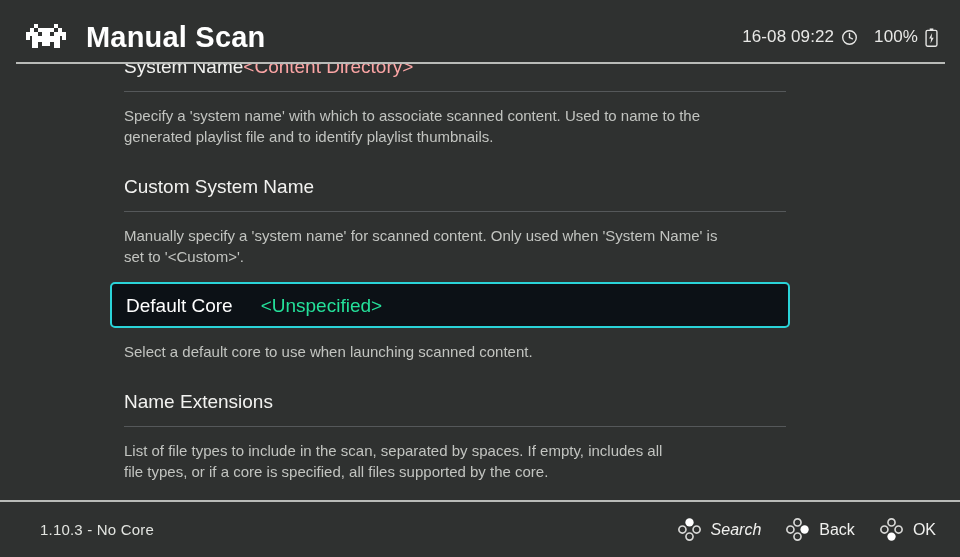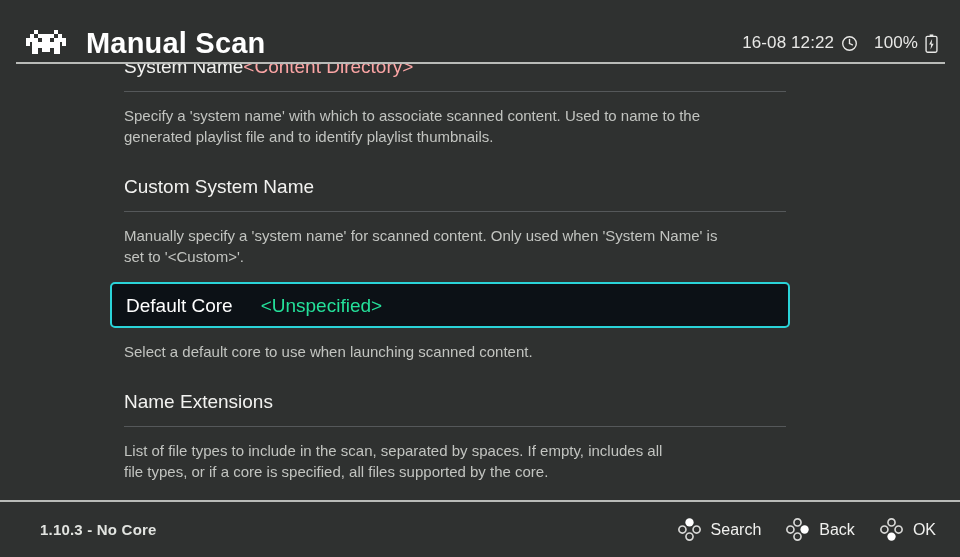--- a/index.html
+++ b/index.html
@@ -17,21 +17,21 @@
     position: relative;
     width: 960px;
     height: 557px;
     background: #2f3130;
     overflow: hidden;
   }
 
   
   .header {
     position: absolute;
-    left: 0; top: 8px;
+    left: 0; top: 2px;
     width: 960px;
     height: 62px;
     display: flex;
     align-items: center;
     padding: 8px 22px 0 24px;
   }
   .header-left {
     display: flex;
     align-items: center;
     gap: 18px;
@@ -145,35 +145,34 @@
     display: flex;
     align-items: center;
     padding: 0 24px 0 40px;
   }
   .footer-left {
     flex: 1 1 auto;
     font-size: 15px;
     color: #e2e4e0;
     letter-spacing: 0.2px;
     white-space: nowrap;
-    font-weight: bold;
   }
   .footer-right {
     flex: 0 0 auto;
     display: flex;
     align-items: center;
     gap: 0;
   }
   .hint {
     display: flex;
     align-items: center;
     gap: 9px;
     margin-left: 24px;
   }
-  .hint:first-child { margin-left: 0; }
+  .hint:first-child { margin-left: 0; font-style: italic; }
   .pad-icon { width: 25px; height: 25px; display:block; }
   .hint-label {
     font-size: 16px;
     color: #f0f0ee;
     white-space: nowrap;
   }
 </style>
 </head>
 <body>
 
@@ -195,21 +194,21 @@
           <rect x="19" y="5" width="2" height="4"></rect>
           <rect x="4" y="7" width="14" height="3"></rect>
           <rect x="4" y="10" width="3" height="3"></rect>
           <rect x="15" y="10" width="3" height="3"></rect>
           <rect x="9" y="10" width="4" height="2"></rect>
         </g>
       </svg>
       <div class="title">Manual Scan</div>
     </div>
     <div class="header-right">
-      <span class="clock-text">16-08 12:22</span>
+      <span class="clock-text">16-08 09:22</span>
       <svg class="clock-icon" viewBox="0 0 20 20" aria-hidden="true">
         <circle cx="10" cy="10" r="8" fill="none" stroke="#e8e8e6" stroke-width="1.6"></circle>
         <line x1="10" y1="10" x2="10" y2="5.2" stroke="#e8e8e6" stroke-width="1.6" stroke-linecap="round"></line>
         <line x1="10" y1="10" x2="13.4" y2="11.6" stroke="#e8e8e6" stroke-width="1.6" stroke-linecap="round"></line>
       </svg>
       <span class="battery-text">100%</span>
       <svg class="battery-icon" viewBox="0 0 14 21" aria-hidden="true">
         <rect x="5" y="0.5" width="4" height="1.8" fill="#e8e8e6"></rect>
         <rect x="1" y="2.6" width="12" height="17.6" rx="1.6" fill="none" stroke="#e8e8e6" stroke-width="1.5"></rect>
         <polygon points="7.7,5.4 4.4,11.6 6.6,11.6 5.9,17.2 9.4,10.7 7.1,10.7" fill="#e8e8e6"></polygon>

